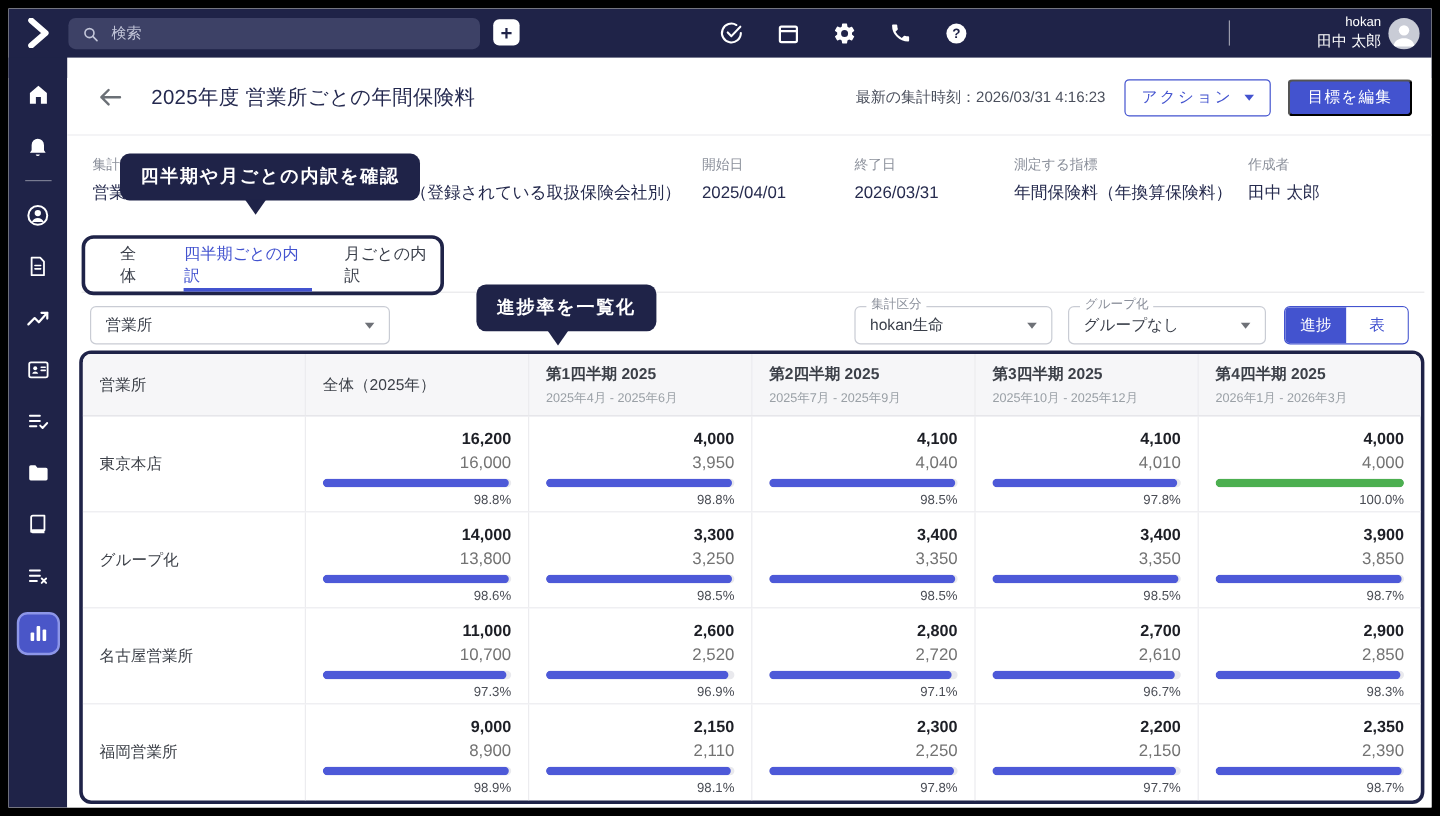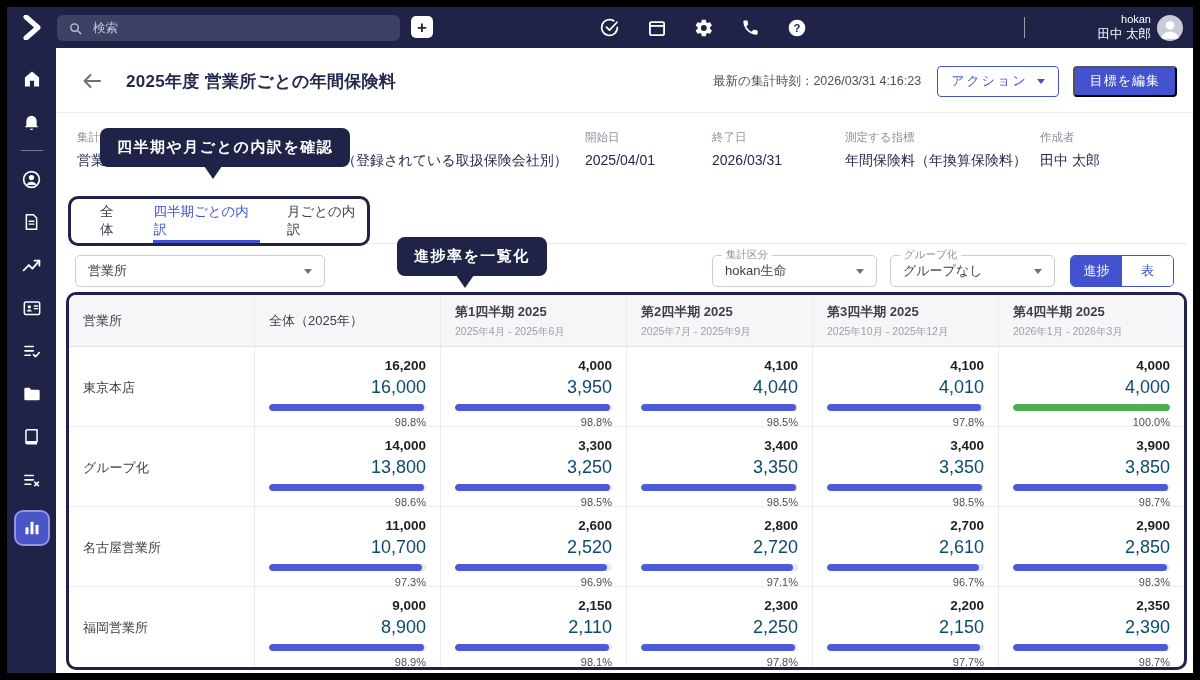--- a/index.html
+++ b/index.html
@@ -32,21 +32,21 @@
   .sidebar{position:absolute; left:0; top:41px; width:49px; bottom:0; background:var(--navy);
     display:flex; flex-direction:column; align-items:center; padding-top:14px;}
   .side-item{width:36px; height:34px; display:flex; align-items:center; justify-content:center; margin-bottom:9px; flex:none;}
   .side-div{width:22px; height:1px; background:rgba(255,255,255,.4); margin:2px 0 11px;}
   .side-item.selected{width:36px; height:36px; border-radius:9px; background:#4a56c8; border:2px solid #8d96e8; margin-top:4px;}
 
   
   .main{position:absolute; left:49px; top:41px; right:0; bottom:0; background:#fff;}
   .hdr-row{position:absolute; left:24px; right:16px; top:14px; height:38px; display:flex; align-items:center;}
   .back{width:24px; height:24px; flex:none;}
-  .title{margin-left:22px; font-size:17px; font-weight:bold; color:#24294f; letter-spacing:.3px;}
+  .title{margin-left:22px; font-size:17px; font-weight:normal; color:#24294f; letter-spacing:.3px;}
   .hdr-sp{flex:1;}
   .stamp{font-size:12.5px; color:#4a4f5c; margin-right:16px;}
   .btn-outline{height:31px; padding:0 13px; border:1px solid var(--accent); border-radius:4px; background:#fff;
     color:var(--accent); font-size:13px; display:flex; align-items:center; gap:9px; letter-spacing:2px;}
   .caret-dn{width:0; height:0; border-left:4.5px solid transparent; border-right:4.5px solid transparent; border-top:5px solid var(--accent);}
   .btn-fill{height:31px; padding:0 15px; border-radius:4px; background:var(--accent); color:#fff; font-size:13px;
     display:flex; align-items:center; margin-left:14px; letter-spacing:1px;}
   .hdr-line{position:absolute; left:0; right:0; top:64px; height:1px; background:#ededf0;}
 
   
@@ -96,21 +96,21 @@
   .hcell{display:flex; flex-direction:column; justify-content:center; padding:0 14px;}
   .hcell + .hcell{border-left:1px solid #ececef;}
   .hcell .hl{font-size:13px; color:#3c4048; font-weight:bold;}
   .hcell .hl.plain{font-weight:normal;}
   .hcell .hs{font-size:10.5px; color:#9aa0a6; margin-top:4px;}
   .trow{display:grid; grid-template-columns:185px repeat(5,1fr); height:80px;}
   .trow:not(:last-child){border-bottom:1px solid #ececef;}
   .namecell{display:flex; align-items:center; padding-left:14px; font-size:13px; color:#3c4048;text-align:right;}
   .datacell{border-left:1px solid #ececef; padding:9px 14px 0; text-align:right;}
   .tgt{font-size:13.5px; font-weight:bold; color:#1d1f26; margin-top:2px;}
-  .act{font-size:18px; color:#0c4a6e; margin-top:4px;}
+  .act{font-size:14px; color:#737373; margin-top:4px;}
   .bar{height:7px; border-radius:4px; background:#e9e9ed; margin-top:6px; overflow:hidden;}
   .fill{height:100%; border-radius:4px;}
   .fill.blue{background:var(--bar-blue);}
   .fill.green{background:var(--bar-green);}
   .pct{font-size:11px; color:#4a4d55; margin-top:5px;}
 </style>
 </head>
 <body>
 
 <div class="app">

